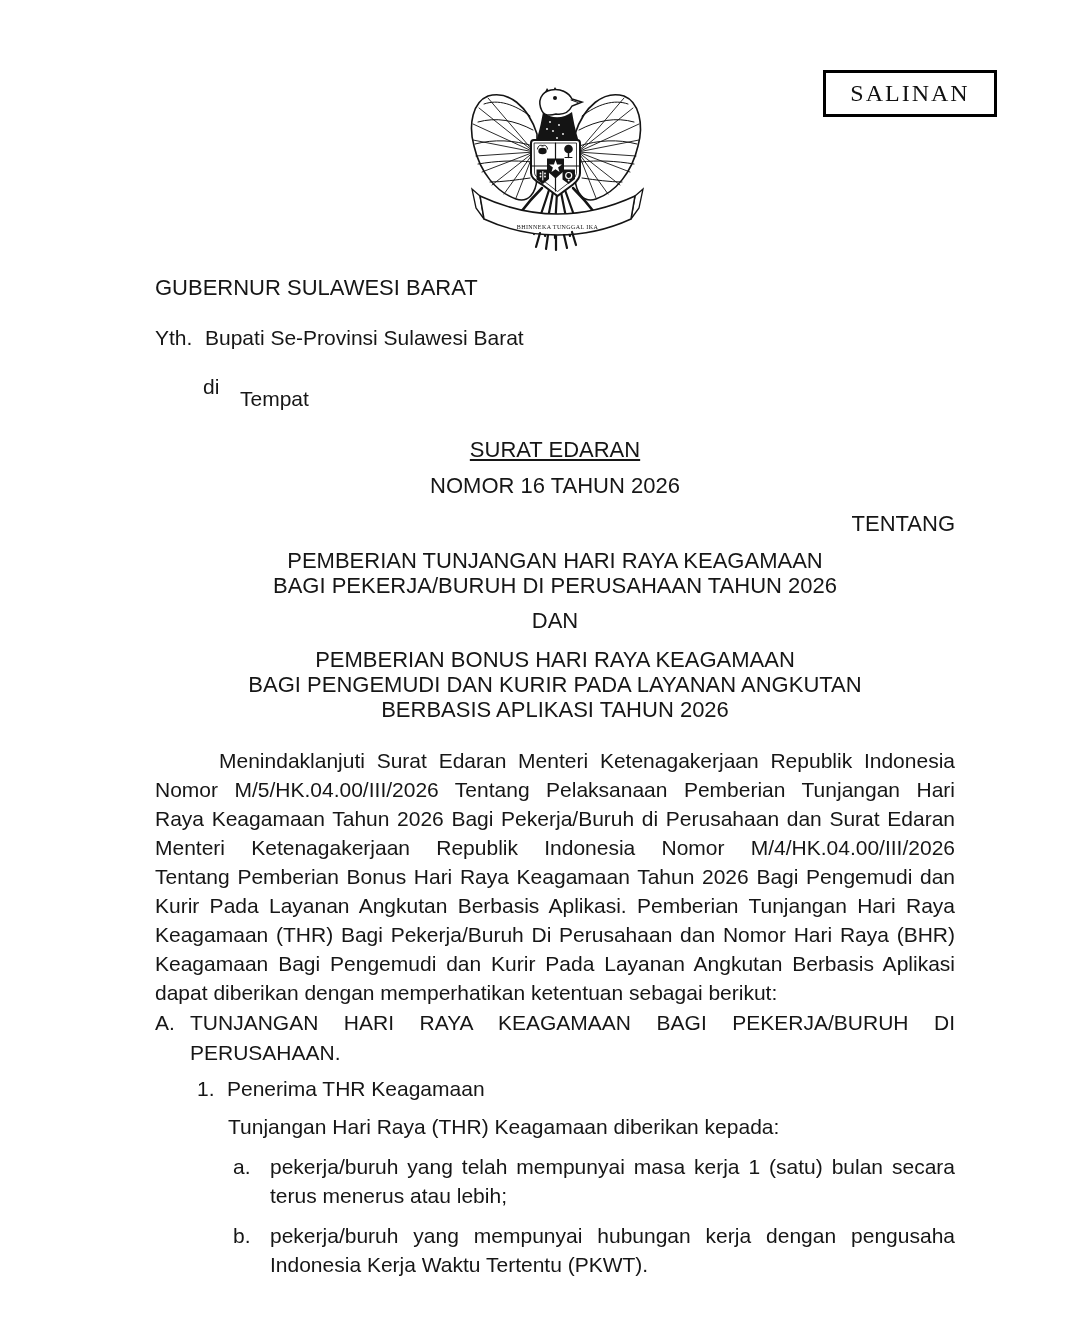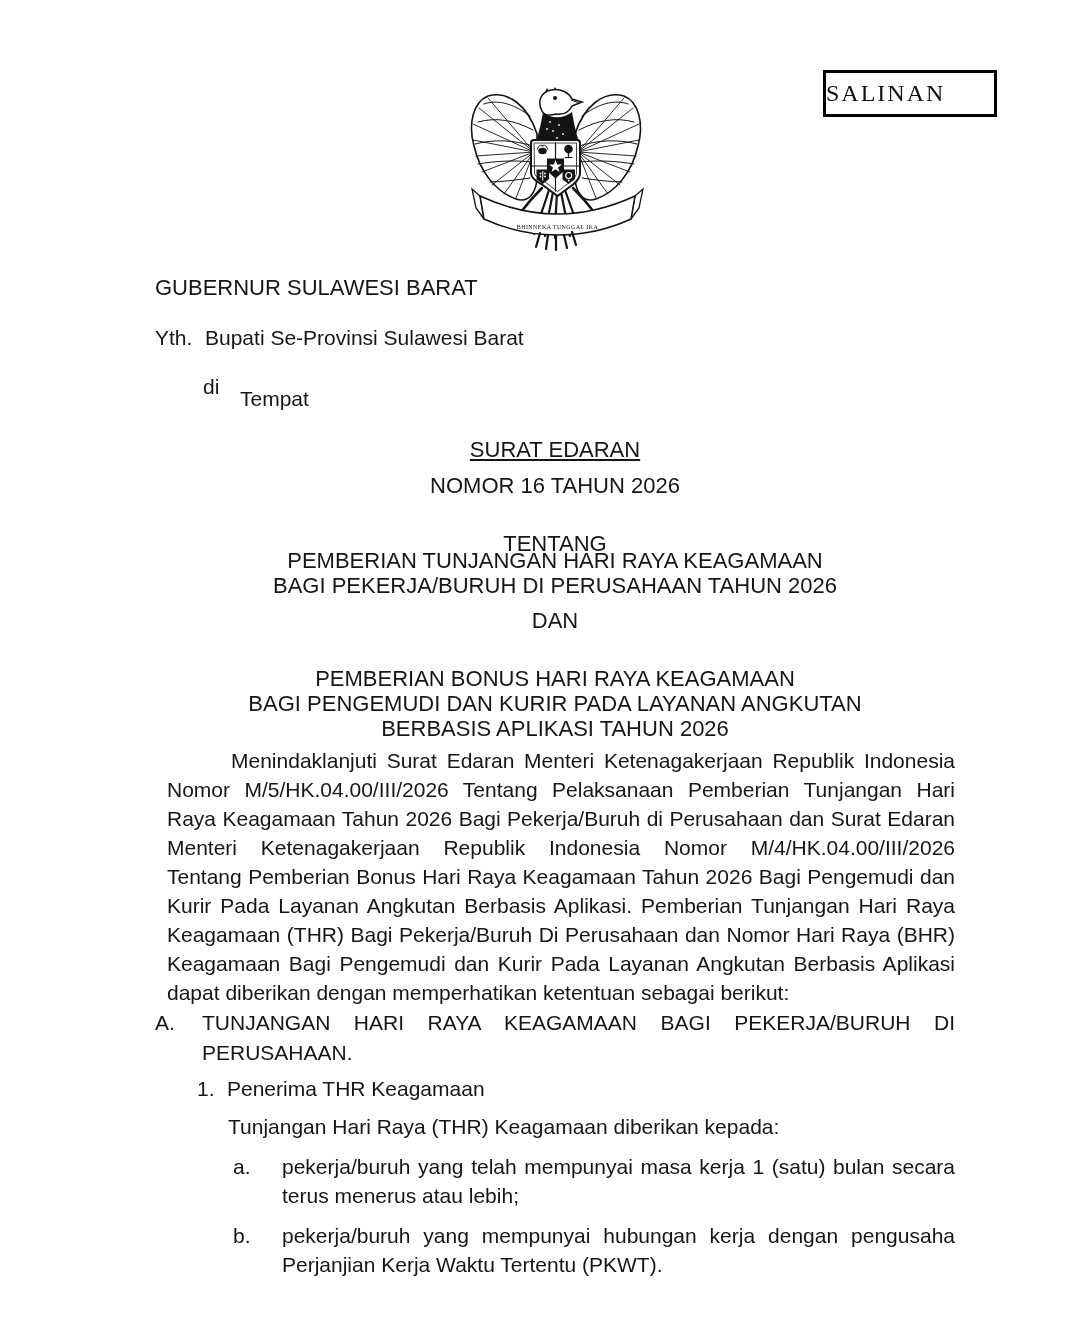--- a/index.html
+++ b/index.html
@@ -5,49 +5,49 @@
   html,body{margin:0;padding:0;background:#fff;}
   .page{
     position:relative;width:1080px;height:1329px;background:#ffffff;
     font-family:"Liberation Sans","DejaVu Sans",sans-serif;color:#161616;
     overflow:hidden;
   }
   
   .stamp{
     position:absolute;left:823px;top:70px;width:174px;height:47px;
     border:3px solid #000;box-sizing:border-box;
-    display:flex;align-items:center;
+    display:flex;align-items:center;justify-content:center;
     font-family:"Liberation Serif","DejaVu Serif",serif;
     font-size:24px;letter-spacing:2px;color:#111;
   }
   
   .emblem{position:absolute;left:470px;top:84px;width:175px;height:168px;}
   .emblem svg{width:100%;height:100%;display:block;}
   
   .gov-title{position:absolute;left:155px;top:275px;width:800px;
     text-align:left;font-size:22px;line-height:26px;}
   
   .rcp1{position:absolute;left:155px;top:325px;font-size:21px;line-height:26px;}
   .rcp1 .yth{display:inline-block;width:50px;}
   .rcp-di{position:absolute;left:203px;top:374px;font-size:21px;line-height:26px;}
   .rcp-tempat{position:absolute;left:240px;top:386px;font-size:21px;line-height:26px;}
   
   .t{position:absolute;left:155px;width:800px;text-align:center;
      font-size:22px;line-height:25px;}
   .t-doctype{top:437px;text-decoration:underline;}
   .t-number{top:473px;}
-  .t-about{top:531px;}
+  .t-about{top:511px;text-align:right;}
   .t-subject1{top:548px;}
   .t-dan{top:608px;}
-  .t-subject2{top:647px;margin-top:19px;}
+  .t-subject2{top:647px;}
   .centered .jl,.centered .jl-last{text-align:center;text-align-last:center;}
   
   .opening{position:absolute;left:155px;top:746px;width:800px;
     font-size:21px;line-height:29px;}
-  .justified .jl{text-align:justify;text-align-last:justify;margin-left:12px;}
+  .justified .jl{text-align:justify;text-align-last:justify;}
   .justified .jl-last{text-align-last:left;}
   .opening .jl:first-child{text-indent:64px;}
   .section-a{position:absolute;left:155px;top:1008px;width:800px;
     font-size:21px;line-height:29.5px;display:flex;align-items:flex-start;}
   .a-lbl{flex:none;width:35px;}
   .a-heading{flex:1;min-width:0;}
   .item1{position:absolute;left:197px;top:1074px;font-size:21px;line-height:29px;
     display:flex;}
   .i-lbl{flex:none;width:30px;}
   .item1-intro{position:absolute;left:228px;top:1112px;font-size:21px;line-height:29px;}
@@ -211,17 +211,17 @@
     <div class="s-text justified">
         <div class="jl">pekerja/buruh yang telah mempunyai masa kerja 1 (satu) bulan secara</div>
         <div class="jl jl-last">terus menerus atau lebih;</div>
       </div>
   </div>
 
   <div class="sub sub-b">
     <span class="s-lbl">b.</span>
     <div class="s-text justified">
         <div class="jl">pekerja/buruh yang mempunyai hubungan kerja dengan pengusaha</div>
-        <div class="jl jl-last">Perjanjian Kerja Waktu Tertentu (PKWT).</div>
+        <div class="jl jl-last">Indonesia Kerja Waktu Tertentu (PKWT).</div>
       </div>
   </div>
 
 </div>
 
 </body></html>

